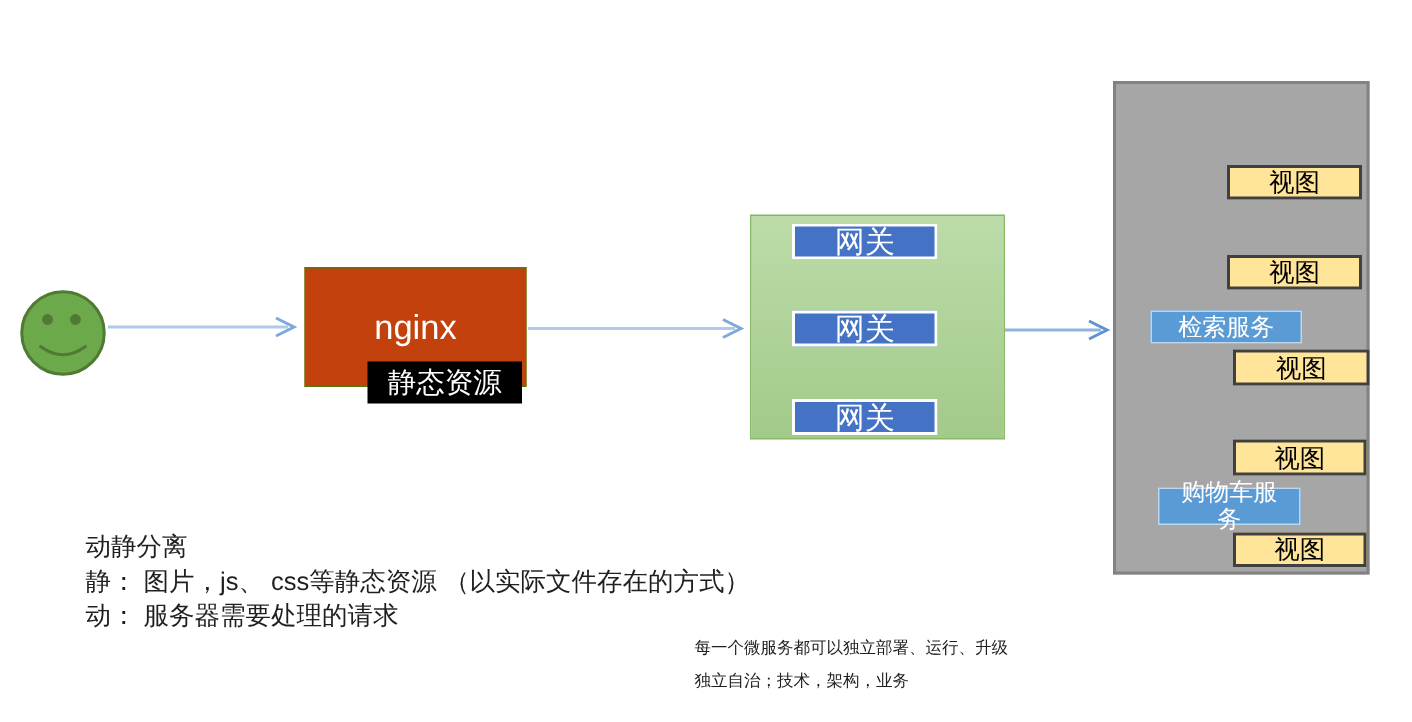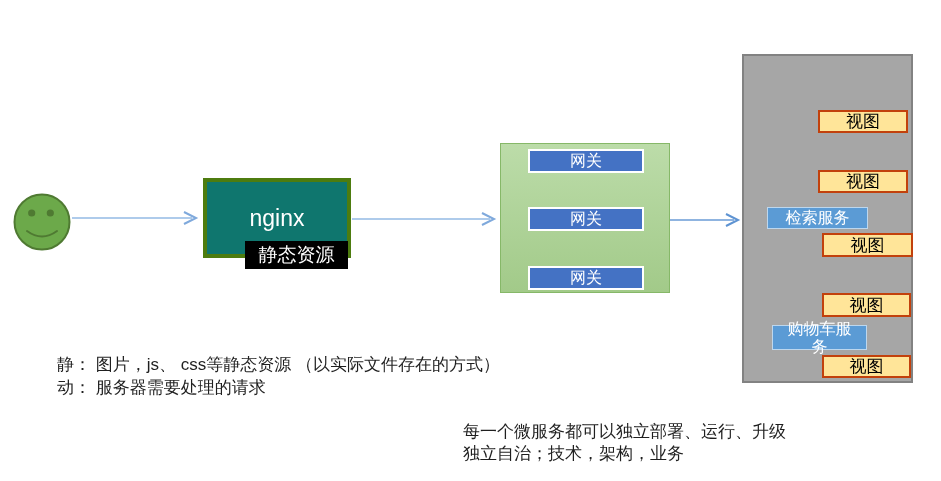--- a/index.html
+++ b/index.html
@@ -14,42 +14,42 @@
 
   
   .arrow { pointer-events:none; }
   .arrow1 { left:70px;  top:208px; width:132px; height:20px; }
   .arrow2 { left:352px; top:209px; width:148px; height:20px; }
   .arrow3 { left:670px; top:210px; width:74px;  height:20px; }
 
   
   .nginx-box {
     left:203px; top:178px; width:148px; height:80px;
-    background:#0f766e; border:4px solid #4d7c0f;
+    background:#c2410c; border:1px solid #4d7c0f;
     color:#fff; font-size:23px;
     display:flex; align-items:center; justify-content:center;
     z-index:1;
   }
   .static-box {
     left:245px; top:241px; width:103px; height:28px;
     background:#000; color:#fff; font-size:19px;
     display:flex; align-items:center; justify-content:center;
     z-index:3;
   }
 
   
   .gateway-panel {
     left:500px; top:143px; width:170px; height:150px;
     background:linear-gradient(180deg,#BCDCA9 0%,#A2CA89 100%);
     border:1px solid #86B868;
   }
   .gw {
-    left:528px; width:116px; height:24px;
+    left:528px; width:97px; height:24px;
     background:#4472C4; border:2px solid #ffffff;
-    color:#fff; font-size:16px;
+    color:#fff; font-size:20px;
     display:flex; align-items:center; justify-content:center;
     z-index:2;
   }
   .gw1 { top:149px; } .gw2 { top:207px; } .gw3 { top:266px; }
 
   
   .services-panel {
     left:742px; top:54px; width:171px; height:329px;
     background:#A6A6A6; border:2px solid #828282;
   }
@@ -61,34 +61,34 @@
   .svc1 { left:767px; top:90px;  width:100px; height:22px; }
   .svc2 { left:767px; top:148px; width:101px; height:22px; }
   .svc3 { left:767px; top:207px; width:101px; height:22px; }
   .svc4 { left:768px; top:268px; width:99px;  height:22px; }
   .svc5 { left:772px; top:325px; width:95px;  height:25px; overflow:visible; }
   .svc5 .wrap {
     position:absolute; left:50%; top:50%; transform:translate(-50%,-50%);
     width:72px; text-align:center; line-height:18px;
   }
   .view {
-    background:#FFE599; border:2px solid #c2410c; color:#000; font-size:17px;
+    background:#FFE599; border:2px solid #404040; color:#000; font-size:17px;
     display:flex; align-items:center; justify-content:center;
     z-index:2;
   }
   .view1 { left:818px; top:110px; width:90px; height:23px; }
   .view2 { left:818px; top:170px; width:90px; height:23px; }
   .view3 { left:822px; top:233px; width:91px; height:24px; }
   .view4 { left:822px; top:293px; width:89px; height:24px; }
   .view5 { left:822px; top:355px; width:89px; height:23px; }
 
   
   .notes { color:#1f1f1f; white-space:nowrap; }
   .notes-left  { left:57px;  top:353px; font-size:17px;   line-height:23px; }
-  .notes-right { left:463px; top:421px; font-size:17px; line-height:22px; }
+  .notes-right { left:463px; top:421px; font-size:11px; line-height:22px; }
 </style>
 </head>
 <body>
 
 <div class="canvas">
 
   <svg class="abs smiley" viewBox="0 0 60 60">
     <circle cx="30" cy="30" r="27.5" fill="#6CA94A" stroke="#4F7A32" stroke-width="2"></circle>
     <circle cx="19.7" cy="21" r="3.6" fill="#4F7A32"></circle>
     <circle cx="38.3" cy="21" r="3.6" fill="#4F7A32"></circle>
@@ -150,20 +150,21 @@
   </div>
 
   <div class="abs svc svc5">
     <span class="wrap">购物车服务</span>
   </div>
   <div class="abs view view5">
     <span>视图</span>
   </div>
 
   <div class="abs notes notes-left">
+    <div>动静分离</div>
     <div>静： 图片，js、 css等静态资源 （以实际文件存在的方式）</div>
     <div>动： 服务器需要处理的请求</div>
   </div>
 
   <div class="abs notes notes-right">
     <div>每一个微服务都可以独立部署、运行、升级</div>
     <div>独立自治；技术，架构，业务</div>
   </div>
 
 </div>

